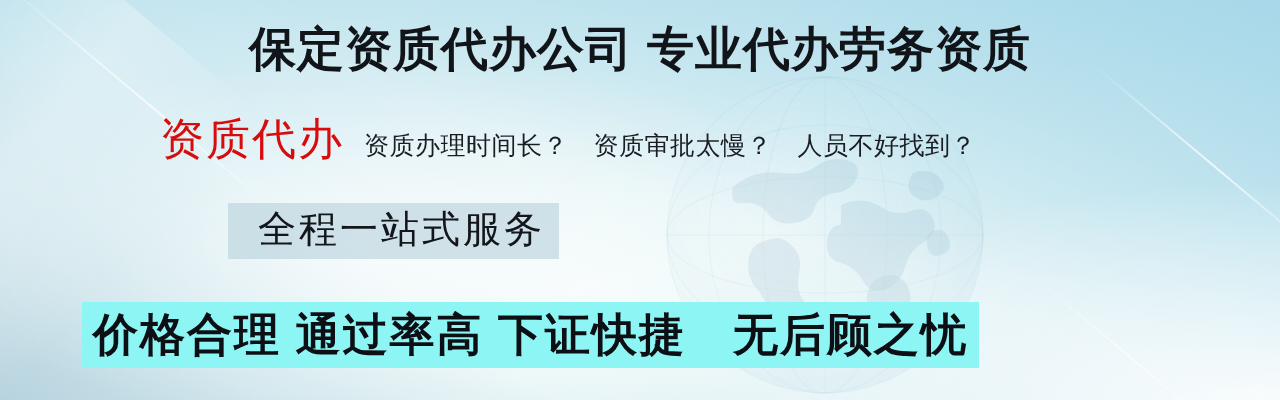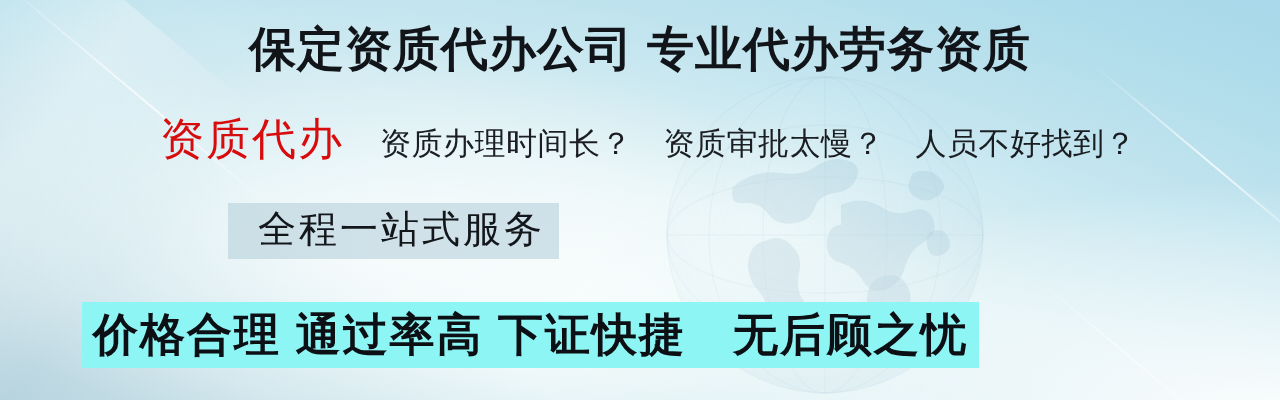--- a/index.html
+++ b/index.html
@@ -69,24 +69,24 @@
 
   .row-questions{
     position:absolute;left:160px;top:112px;
     display:flex;align-items:baseline;white-space:nowrap;
   }
   .brand-red{
     font-family:"Liberation Serif","DejaVu Serif",serif;
     font-size:44px;line-height:56px;
     color:#d80c0c;
     letter-spacing:2px;
-    margin-right:36px;
+    margin-right:20px;
   }
   .questions{
-    font-size:31px;line-height:56px;
+    font-size:25px;line-height:56px;
     color:#1a1d22;
     letter-spacing:0.5px;
   }
 
   .row-service{
     position:absolute;left:228px;top:203px;
     padding:4px 14px 8px 14px;
     background:rgba(176,204,216,0.55);
   }
   .service-text{

